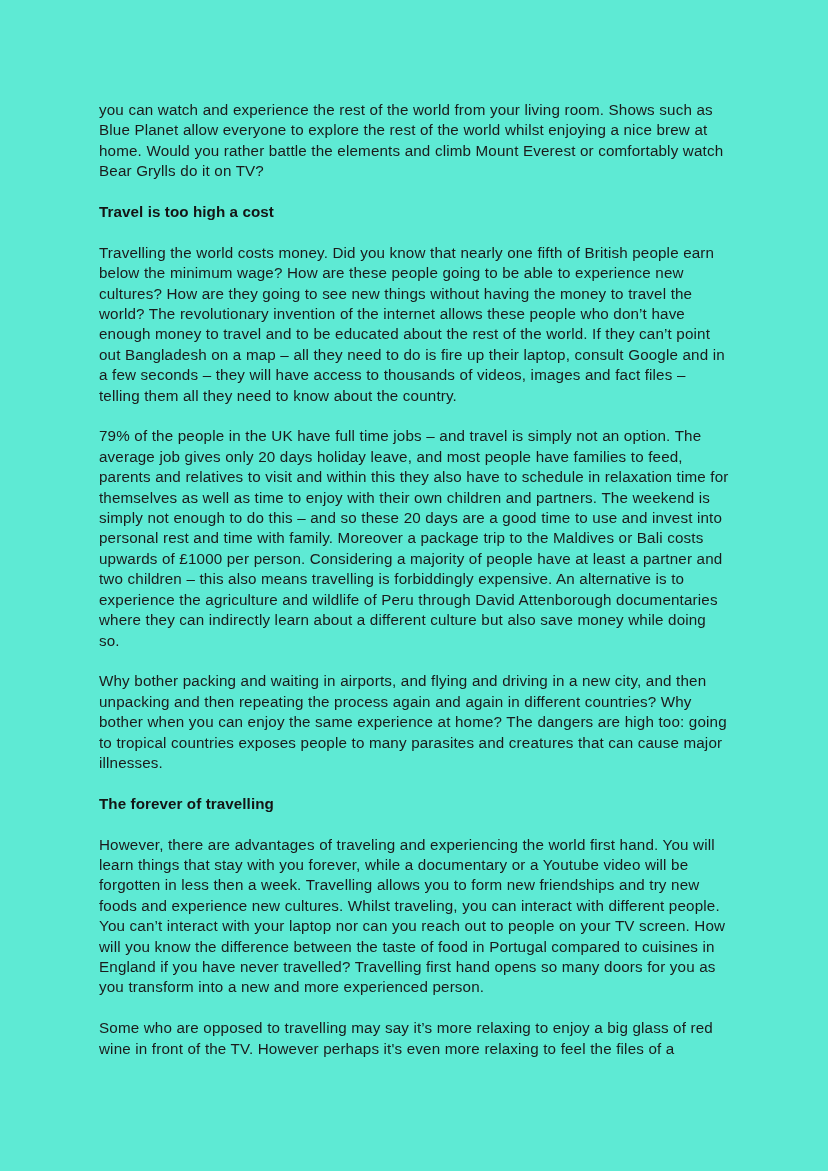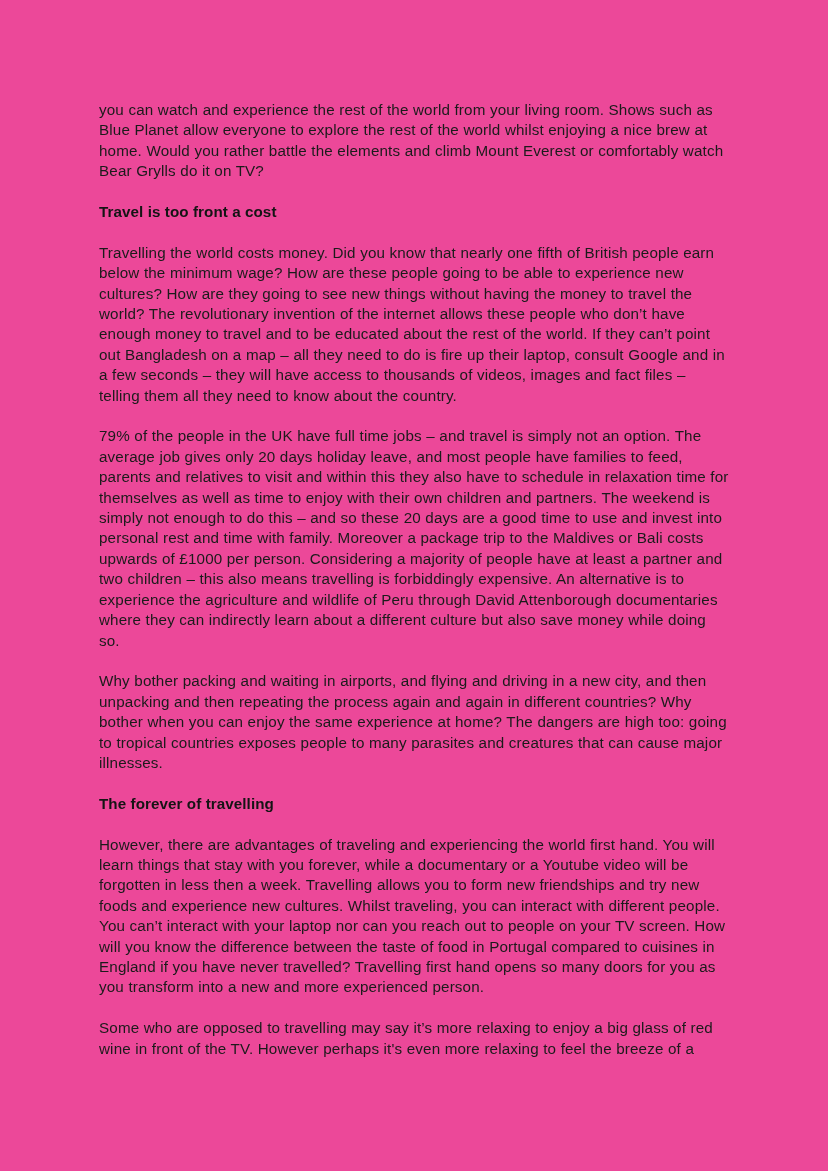--- a/index.html
+++ b/index.html
@@ -13,21 +13,21 @@
     width: 828px;
     height: 1171px;
     overflow: hidden;
     font-family: "Liberation Sans", sans-serif;
   }
 
   .page {
     position: relative;
     width: 828px;
     height: 1171px;
-    background: #ec4899;
+    background: #5eead4;
     box-sizing: border-box;
   }
 
   .doc-body {
     position: absolute;
     left: 99px;
     top: 100px;
     width: 631px;
   }
 
@@ -54,21 +54,21 @@
     color: #141414;
     letter-spacing: 0.005em;
   }
 </style>
 </head>
 <body>
 
 <div class="page">
   <div class="doc-body" id="doc-body">
       <p class="para">you can watch and experience the rest of the world from your living room. Shows such as Blue Planet allow everyone to explore the rest of the world whilst enjoying a nice brew at home. Would you rather battle the elements and climb Mount Everest or comfortably watch Bear Grylls do it on TV?</p>
-      <p class="heading">Travel is too front a cost</p>
+      <p class="heading">Travel is too high a cost</p>
       <p class="para">Travelling the world costs money. Did you know that nearly one fifth of British people earn below the minimum wage? How are these people going to be able to experience new cultures? How are they going to see new things without having the money to travel the world? The revolutionary invention of the internet allows these people who don’t have enough money to travel and to be educated about the rest of the world. If they can’t point out Bangladesh on a map – all they need to do is fire up their laptop, consult Google and in a few seconds – they will have access to thousands of videos, images and fact files – telling them all they need to know about the country.</p>
       <p class="para">79% of the people in the UK have full time jobs – and travel is simply not an option. The average job gives only 20 days holiday leave, and most people have families to feed, parents and relatives to visit and within this they also have to schedule in relaxation time for themselves as well as time to enjoy with their own children and partners. The weekend is simply not enough to do this – and so these 20 days are a good time to use and invest into personal rest and time with family. Moreover a package trip to the Maldives or Bali costs upwards of £1000 per person. Considering a majority of people have at least a partner and two children – this also means travelling is forbiddingly expensive. An alternative is to experience the agriculture and wildlife of Peru through David Attenborough documentaries where they can indirectly learn about a different culture but also save money while doing so.</p>
       <p class="para">Why bother packing and waiting in airports, and flying and driving in a new city, and then unpacking and then repeating the process again and again in different countries? Why bother when you can enjoy the same experience at home? The dangers are high too: going to tropical countries exposes people to many parasites and creatures that can cause major illnesses.</p>
       <p class="heading">The forever of travelling</p>
       <p class="para">However, there are advantages of traveling and experiencing the world first hand. You will learn things that stay with you forever, while a documentary or a Youtube video will be forgotten in less then a week. Travelling allows you to form new friendships and try new foods and experience new cultures. Whilst traveling, you can interact with different people. You can’t interact with your laptop nor can you reach out to people on your TV screen. How will you know the difference between the taste of food in Portugal compared to cuisines in England if you have never travelled? Travelling first hand opens so many doors for you as you transform into a new and more experienced person.</p>
-      <p class="para">Some who are opposed to travelling may say it’s more relaxing to enjoy a big glass of red wine in front of the TV. However perhaps it's even more relaxing to feel the breeze of a</p>
+      <p class="para">Some who are opposed to travelling may say it’s more relaxing to enjoy a big glass of red wine in front of the TV. However perhaps it's even more relaxing to feel the files of a</p>
     </div>
 </div>
 
 </body></html>

